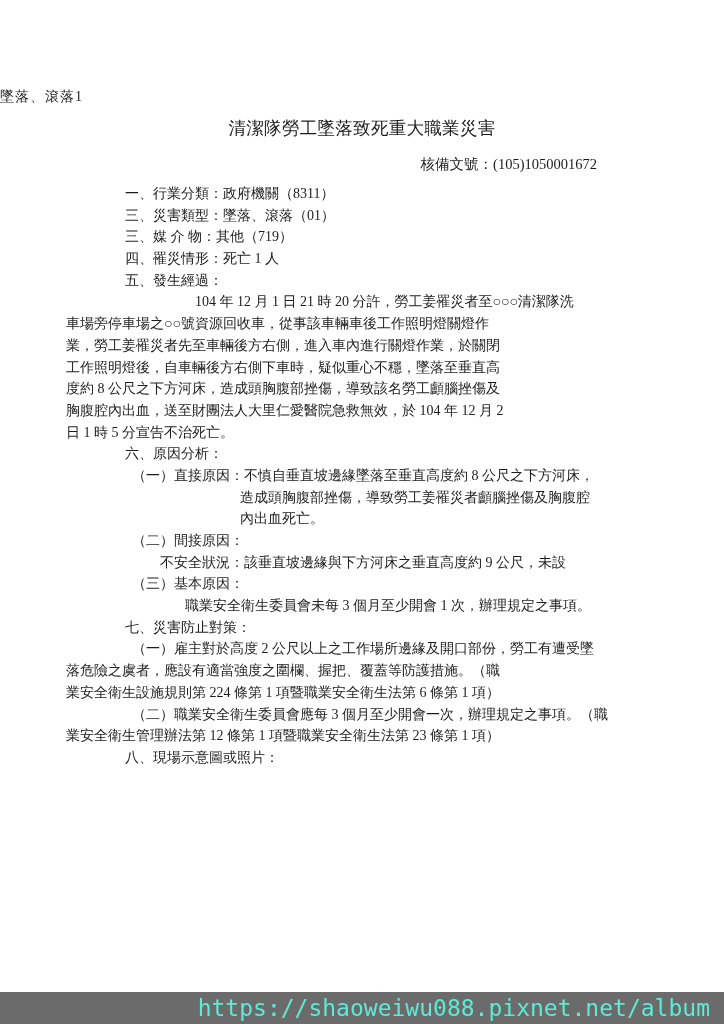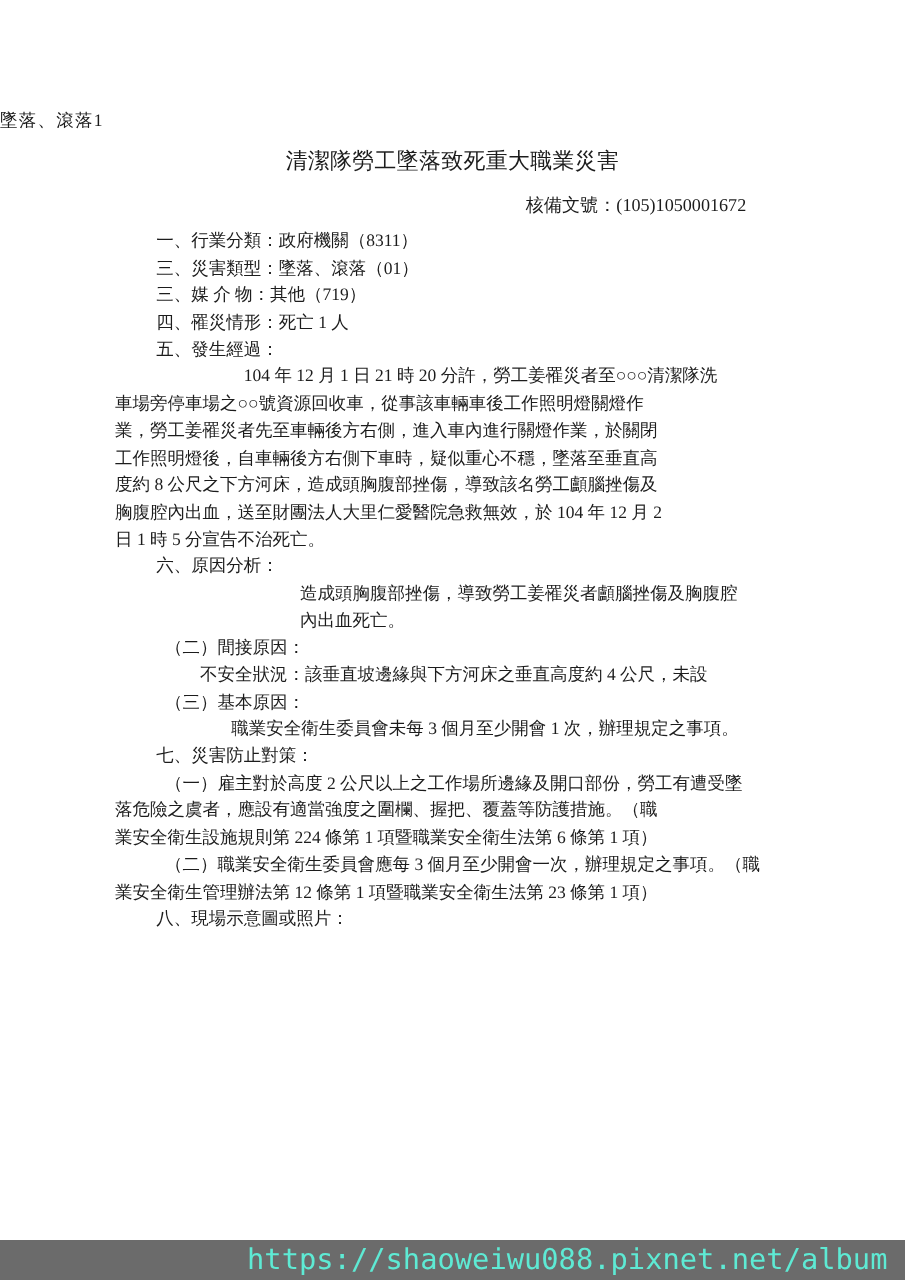--- a/index.html
+++ b/index.html
@@ -55,21 +55,21 @@
   .line {
     height: 21.7px;
     line-height: 21.7px;
     font-size: 14px;
     white-space: pre;
   }
   
   .l0 { padding-left: 125px; }  
   .l1 { padding-left: 132px; }  
   .pf { padding-left: 195px; }  
-  .pc { padding-left: 92px; }  
+  .pc { padding-left: 66px; }  
   .cc { padding-left: 240px; }  
   .s1 { padding-left: 160px; }  
   .s2 { padding-left: 208px; }  
   .bc { padding-left: 185px; }  
   .watermark-bar {
     position: absolute;
     left: 0;
     bottom: 0;
     width: 724px;
     height: 32px;
@@ -105,24 +105,25 @@
       <div class="line l0">四、罹災情形：死亡 1 人</div>
       <div class="line l0">五、發生經過：</div>
       <div class="line pf">104 年 12 月 1 日 21 時 20 分許，勞工姜罹災者至○○○清潔隊洗</div>
       <div class="line pc">車場旁停車場之○○號資源回收車，從事該車輛車後工作照明燈關燈作</div>
       <div class="line pc">業，勞工姜罹災者先至車輛後方右側，進入車內進行關燈作業，於關閉</div>
       <div class="line pc">工作照明燈後，自車輛後方右側下車時，疑似重心不穩，墜落至垂直高</div>
       <div class="line pc">度約 8 公尺之下方河床，造成頭胸腹部挫傷，導致該名勞工顱腦挫傷及</div>
       <div class="line pc">胸腹腔內出血，送至財團法人大里仁愛醫院急救無效，於 104 年 12 月 2</div>
       <div class="line pc">日 1 時 5 分宣告不治死亡。</div>
       <div class="line l0">六、原因分析：</div>
+      <div class="line l1">（一）直接原因：不慎自垂直坡邊緣墜落至垂直高度約 8 公尺之下方河床，</div>
       <div class="line cc">造成頭胸腹部挫傷，導致勞工姜罹災者顱腦挫傷及胸腹腔</div>
       <div class="line cc">內出血死亡。</div>
       <div class="line l1">（二）間接原因：</div>
-      <div class="line s1">不安全狀況：該垂直坡邊緣與下方河床之垂直高度約 4 公尺，未設</div>
+      <div class="line s1">不安全狀況：該垂直坡邊緣與下方河床之垂直高度約 9 公尺，未設</div>
       <div class="line l1">（三）基本原因：</div>
       <div class="line bc">職業安全衛生委員會未每 3 個月至少開會 1 次，辦理規定之事項。</div>
       <div class="line l0">七、災害防止對策：</div>
       <div class="line l1">（一）雇主對於高度 2 公尺以上之工作場所邊緣及開口部份，勞工有遭受墜</div>
       <div class="line pc">落危險之虞者，應設有適當強度之圍欄、握把、覆蓋等防護措施。（職</div>
       <div class="line pc">業安全衛生設施規則第 224 條第 1 項暨職業安全衛生法第 6 條第 1 項）</div>
       <div class="line l1">（二）職業安全衛生委員會應每 3 個月至少開會一次，辦理規定之事項。（職</div>
       <div class="line pc">業安全衛生管理辦法第 12 條第 1 項暨職業安全衛生法第 23 條第 1 項）</div>
       <div class="line l0">八、現場示意圖或照片：</div>
     </div>

